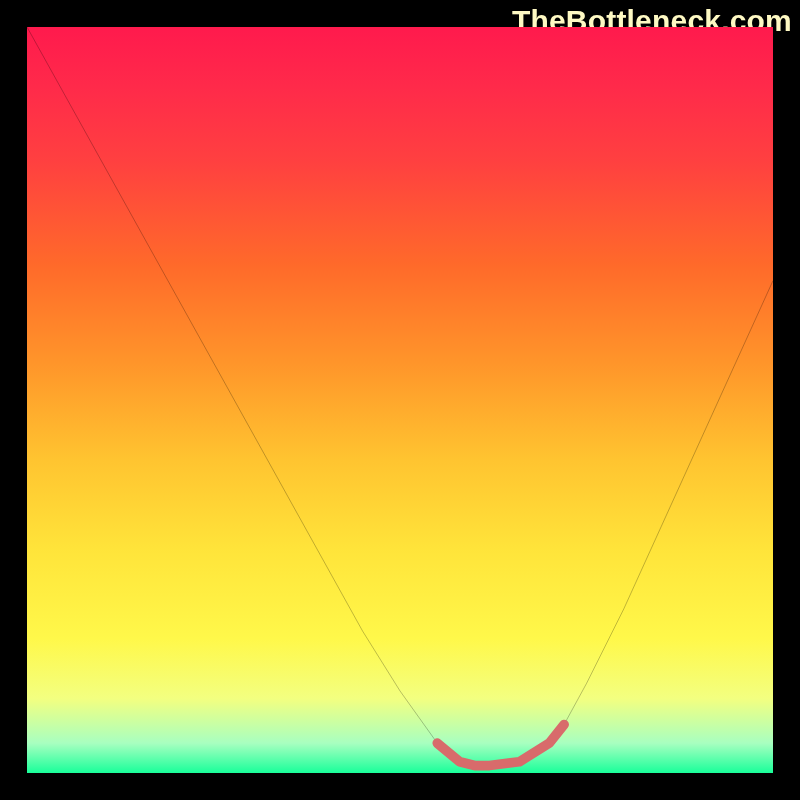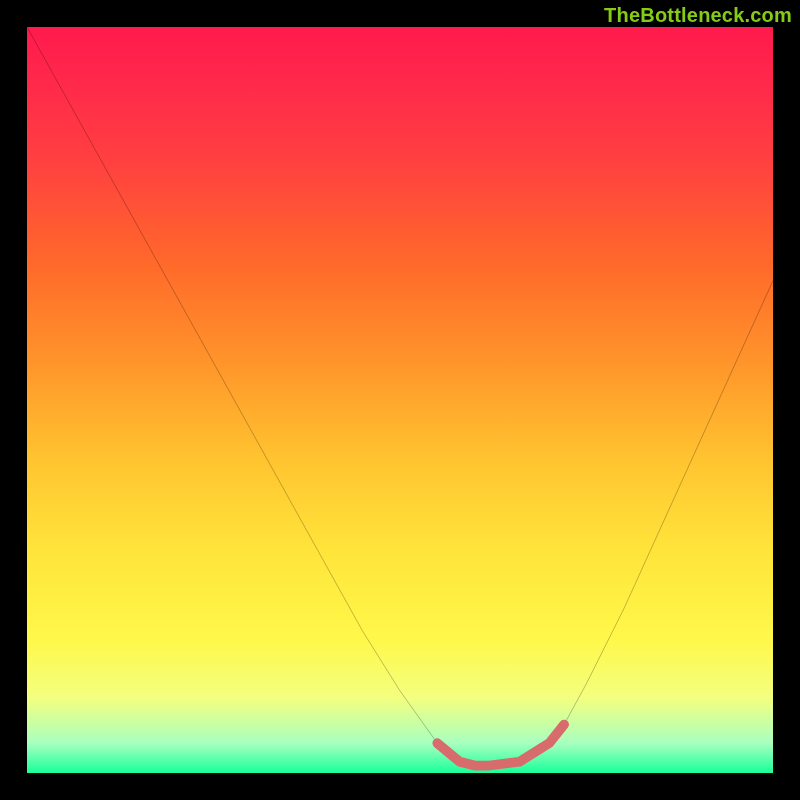--- a/index.html
+++ b/index.html
@@ -38,23 +38,23 @@
   svg.curve {
     position: absolute;
     left: 0; top: 0;
     width: 746px;
     height: 746px;
   }
   .watermark {
     position: absolute;
     top: 4px;
     right: 8px;
-    font-size: 20px;
+    font-size: 30px;
     font-weight: 600;
-    color: #84cc16;
+    color: #fef9c3;
     letter-spacing: 0.2px;
   }
 </style>
 </head>
 <body>
 
 <div class="watermark">TheBottleneck.com</div>
 
 <div class="chart-wrap">
 

